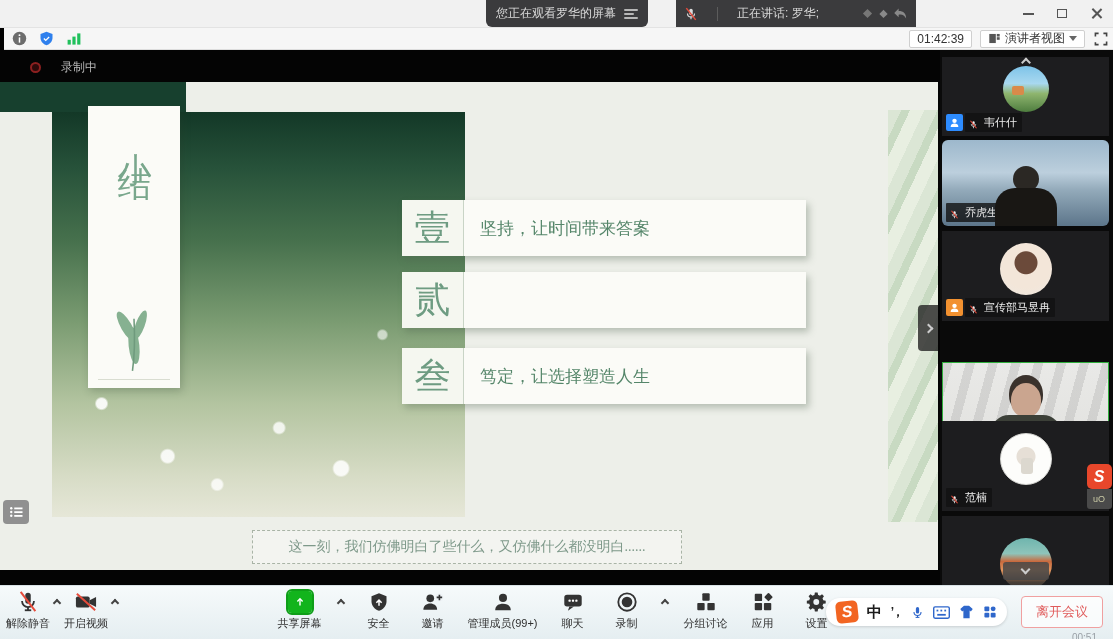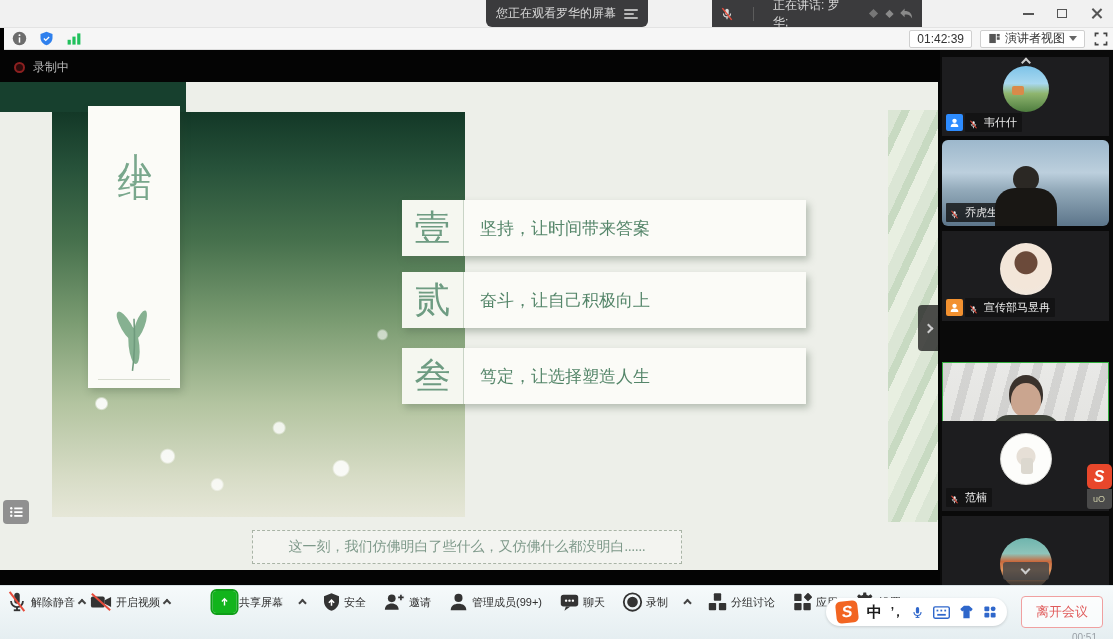--- a/index.html
+++ b/index.html
@@ -7,41 +7,41 @@
   body { font-family:"Liberation Sans","DejaVu Sans",sans-serif; background:#000; }
   #app { position:relative; width:1113px; height:639px; background:#000; overflow:hidden; }
 
   
   .titlebar { position:absolute; left:0; top:0; width:1113px; height:28px; background:#f1f1f1; border-bottom:1px solid #e3e3e3; }
   .watch-pill { position:absolute; left:486px; top:0; height:27px; background:#3b3b3d; border-radius:0 0 6px 6px; display:flex; align-items:center; gap:8px; padding:0 10px; }
   .watch-pill span { color:#dcdcdc; font-size:12px; }
   .menu-lines { display:flex; flex-direction:column; gap:2px; width:14px; cursor:pointer; }
   .menu-lines i { display:block; height:2px; background:#b7b7b7; border-radius:1px; }
   .menu-lines i:nth-child(2){ width:10px; }
-  .speak-bar { position:absolute; left:712px; top:0; width:210px; height:27px; background:#3b3b3d; display:flex; align-items:center; gap:19px; padding:0 8px; }
+  .speak-bar { position:absolute; left:676px; top:0; width:240px; height:27px; background:#3b3b3d; display:flex; align-items:center; gap:19px; padding:0 8px; }
   .speak-bar .vdiv { width:1px; height:14px; background:#5c5c5c; }
   .speak-bar span { color:#d9d9d9; font-size:12px; flex:1; }
   .anno-icons { display:flex; align-items:center; gap:3px; }
   .win-controls { position:absolute; right:0; top:0; height:27px; display:flex; }
   .win-btn { width:34px; height:27px; display:flex; align-items:center; justify-content:center; cursor:pointer; }
   .win-min-g { width:11px; height:2px; background:#555; }
   .win-max-g { width:10px; height:9px; border:1.5px solid #555; position:relative; }
   .win-close-g { position:relative; width:11px; height:11px; }
   .win-close-g:before,.win-close-g:after { content:""; position:absolute; left:5px; top:-1px; width:1.8px; height:13px; background:#555; }
   .win-close-g:before { transform:rotate(45deg);} .win-close-g:after { transform:rotate(-45deg);}
 
   
   .infobar { position:absolute; left:4px; top:28px; width:1113px; height:22px; background:#f6f6f6; border-bottom:1px solid #ddd; display:flex; align-items:center; padding:0 8px; gap:12px; }
   .infobar .right { margin-left:auto; display:flex; align-items:center; gap:8px; }
   .chipbox { background:#fff; border:1px solid #cfcfcf; border-radius:2px; font-size:12px; color:#333; padding:0px 7px; height:18px; display:flex; align-items:center; gap:4px; }
   .caret-down { width:0; height:0; border-left:4px solid transparent; border-right:4px solid transparent; border-top:5px solid #666; }
 
   
   .main { position:absolute; left:0; top:50px; width:1113px; height:535px; background:#040404; }
-  .recbar { position:absolute; left:14px; top:9px; display:flex; align-items:center; gap:8px; }
+  .recbar { position:absolute; left:30px; top:9px; display:flex; align-items:center; gap:20px; }
   .recdot { width:11px; height:11px; border-radius:50%; border:2.5px solid #8c2020; background:#2c0a0a; }
   .recbar span { color:#b9b9b9; font-size:12px; }
 
   .slide { position:absolute; left:0; top:32px; width:938px; height:488px; background:#edefe9; overflow:hidden; }
   .darkband { position:absolute; left:0; top:0; width:186px; height:30px; background:#17402e; }
   .photo { position:absolute; left:52px; top:30px; width:413px; height:405px;
     background:
       radial-gradient(circle at 12% 72%, rgba(255,255,255,.9) 0 5px, rgba(255,255,255,0) 7px),
       radial-gradient(circle at 28% 85%, rgba(255,255,255,.85) 0 6px, rgba(255,255,255,0) 8px),
       radial-gradient(circle at 55% 78%, rgba(255,255,255,.8) 0 5px, rgba(255,255,255,0) 7px),
@@ -101,21 +101,21 @@
 
   .float-app { position:absolute; left:1086px; top:414px; width:26px; display:flex; flex-direction:column; align-items:center; cursor:pointer; z-index:5; }
   .float-app .sq { width:25px; height:25px; background:#e8472b; border-radius:5px; color:#fff; font-weight:bold; font-style:italic; font-size:16px; display:flex; align-items:center; justify-content:center; }
   .float-app .sub { width:25px; height:20px; background:#4a4a4a; border-radius:0 0 3px 3px; color:#c9c9a5; font-size:9px; display:flex; align-items:center; justify-content:center; }
 
   
   .bottombar { position:absolute; left:0; top:585px; width:1113px; height:54px; background:linear-gradient(#f6fafb,#e5eef1); border-top:1px solid #d9e2e6; }
   .bgroup-left { position:absolute; left:6px; top:5px; display:flex; align-items:flex-start; gap:4px; }
   .bgroup-center { position:absolute; left:50%; top:5px; transform:translateX(-50%); display:flex; align-items:flex-start; gap:16px; }
   .bgroup-right { position:absolute; right:10px; top:10px; display:flex; align-items:center; gap:14px; }
-  .titem { display:flex; flex-direction:row; align-items:center; gap:3px; cursor:pointer; min-width:38px; }
+  .titem { display:flex; flex-direction:column; align-items:center; gap:3px; cursor:pointer; min-width:38px; }
   .tlabel { font-size:11px; color:#2f2f2f; white-space:nowrap; }
   .tchev { margin-top:9px; cursor:pointer; }
   .tchev .chev { border-color:#444; width:6px; height:6px; }
   .share-ic { width:24px; height:22px; background:#12b41c; border-radius:4px; display:flex; align-items:center; justify-content:center; outline:2px solid #0f9e18; }
   .ime-bar { background:#fff; border-radius:14px; box-shadow:0 1px 3px rgba(0,0,0,.15); display:flex; align-items:center; gap:9px; padding:3px 10px; height:28px; }
   .ime-logo { width:22px; height:22px; background:#f26522; border-radius:5px; color:#fff; font-weight:bold; font-style:italic; font-size:16px; display:flex; align-items:center; justify-content:center; transform:rotate(-6deg); }
   .ime-mode { font-size:15px; color:#1b1b1b; font-weight:bold; }
   .ime-punct { font-size:12px; color:#1b1b1b; font-weight:bold; letter-spacing:-2px; }
   .leave-btn { border:1px solid #f0a0a0; color:#e05b5b; background:rgba(255,255,255,.7); border-radius:4px; font-size:13px; padding:6px 14px; cursor:pointer; }
   .footer-clock { position:absolute; right:16px; top:632px; font-size:10px; color:#9aa0a6; }
@@ -228,21 +228,20 @@
         </svg>
         <div class="card-line"></div>
       </div>
 
       <div class="pointbar pb1">
         <div class="pnum">壹</div>
         <div class="ptxt">坚持，让时间带来答案</div>
       </div>
       <div class="pointbar pb2">
         <div class="pnum">贰</div>
-        <div class="ptxt">奋斗，让自己积极向上</div>
       </div>
       <div class="pointbar pb3">
         <div class="pnum">叁</div>
         <div class="ptxt">笃定，让选择塑造人生</div>
       </div>
 
       <div class="dashedbox">
         <span>这一刻，我们仿佛明白了些什么，又仿佛什么都没明白......</span>
       </div>
     </div>

